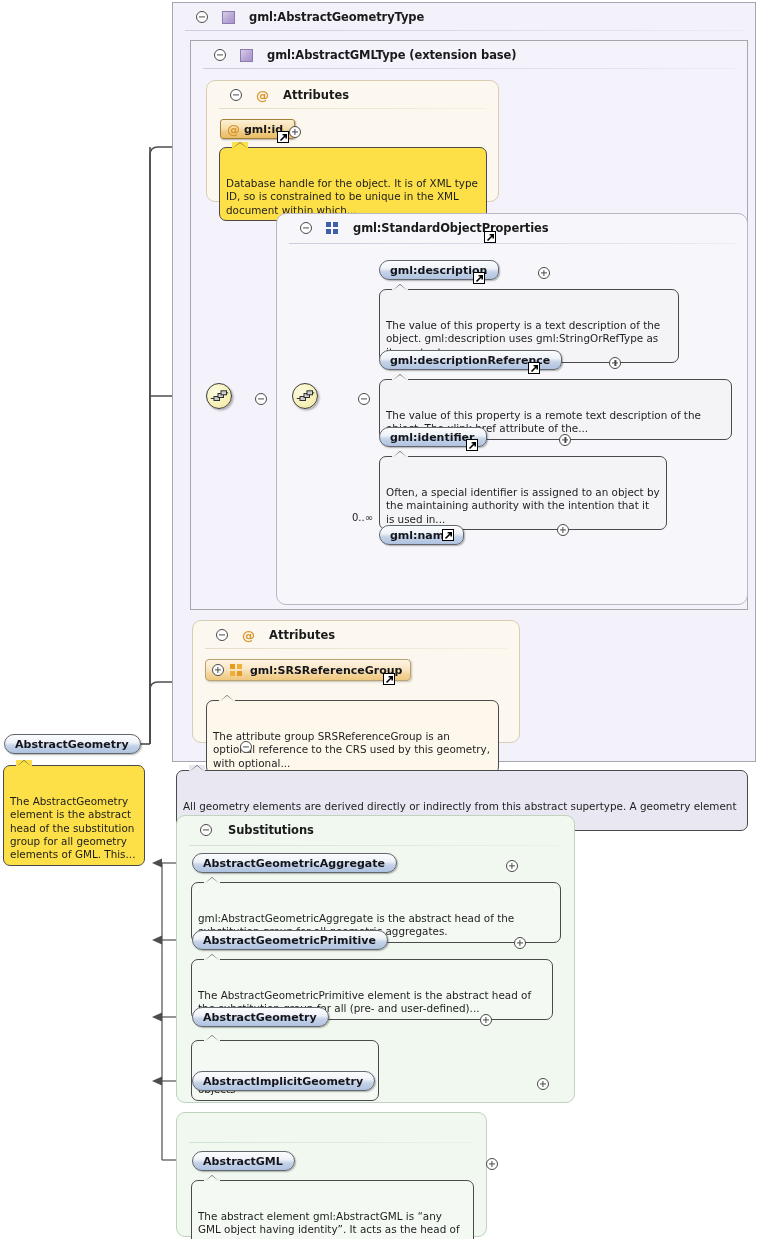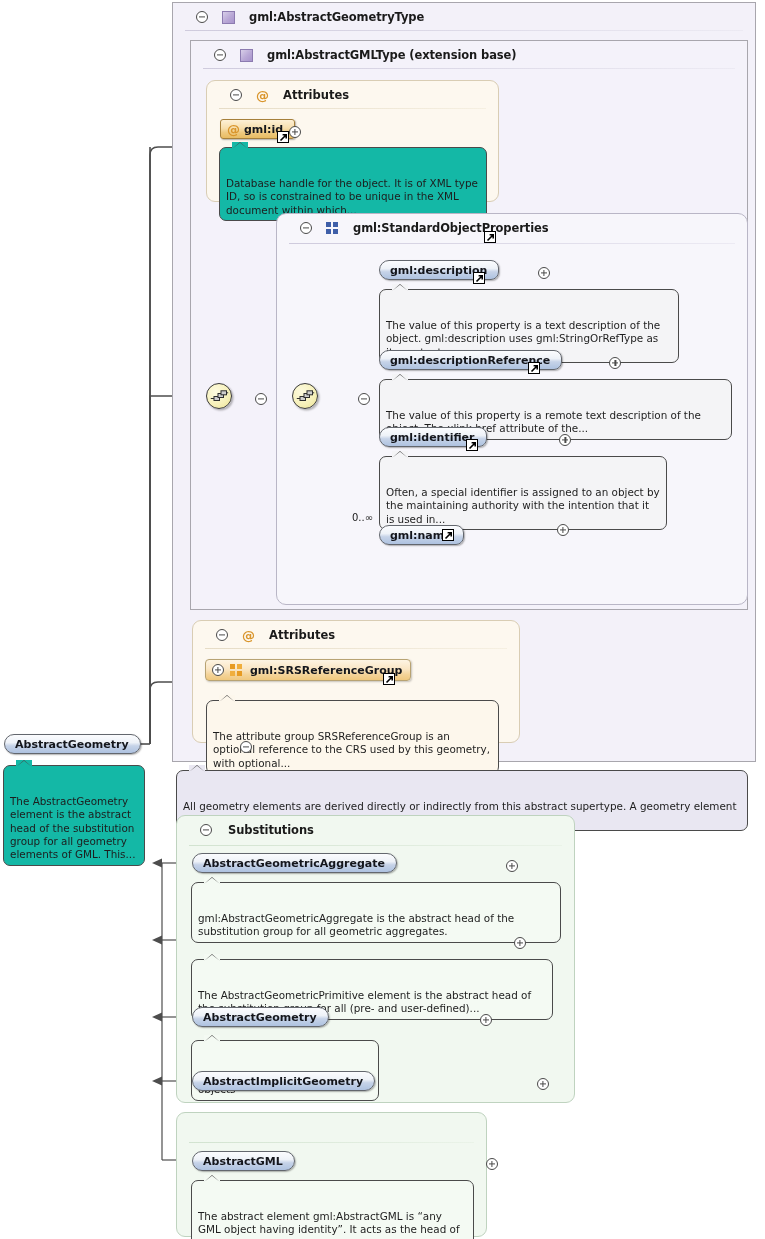--- a/index.html
+++ b/index.html
@@ -149,21 +149,21 @@
     display:flex; align-items:center; justify-content:center;
     font-size:9px; line-height:1; color:#000;
   }
   .jump svg { display:block; }
 
   
   .doc {
     position:absolute;
     border:1px solid #4a4a4a;
     border-radius:7px;
-    background:#14b8a6;
+    background:#fde047;
     font-size:10.4px; line-height:13.4px;
     color:#1d1d1d;
     padding:2px 6px 3px 6px;
     white-space:pre-line;
   }
   .doc.t2 { background:#f4f4f6; }
   .doc.cream { background:#fdf7ec; }
   .doc.green { background:#f4faf3; }
   .doc.lav { background:#e9e7f2; }
 
@@ -454,20 +454,23 @@
   <div class="el-box pill" style="left:192px; top:853px;">
     <span class="lbl">AbstractGeometricAggregate</span>
   </div>
   <span class="exp plus abs" style="left:369px; top:857px;"></span>
   <div class="doc green" style="left:191px; top:882px; width:370px;">
     <span class="tail-tri"></span>
     <span>gml:AbstractGeometricAggregate is the abstract head of the substitution group for all geometric aggregates.</span>
   </div>
 
   
+  <div class="el-box pill" style="left:192px; top:930px;">
+    <span class="lbl">AbstractGeometricPrimitive</span>
+  </div>
   <span class="exp plus abs" style="left:360px; top:934px;"></span>
   <div class="doc green" style="left:191px; top:959px; width:362px;">
     <span class="tail-tri"></span>
     <span>The AbstractGeometricPrimitive element is the abstract head of the substitution group for all (pre- and user-defined)...</span>
   </div>
 
   
   <div class="el-box pill" style="left:192px; top:1007px;">
     <span class="lbl">AbstractGeometry</span>
   </div>

